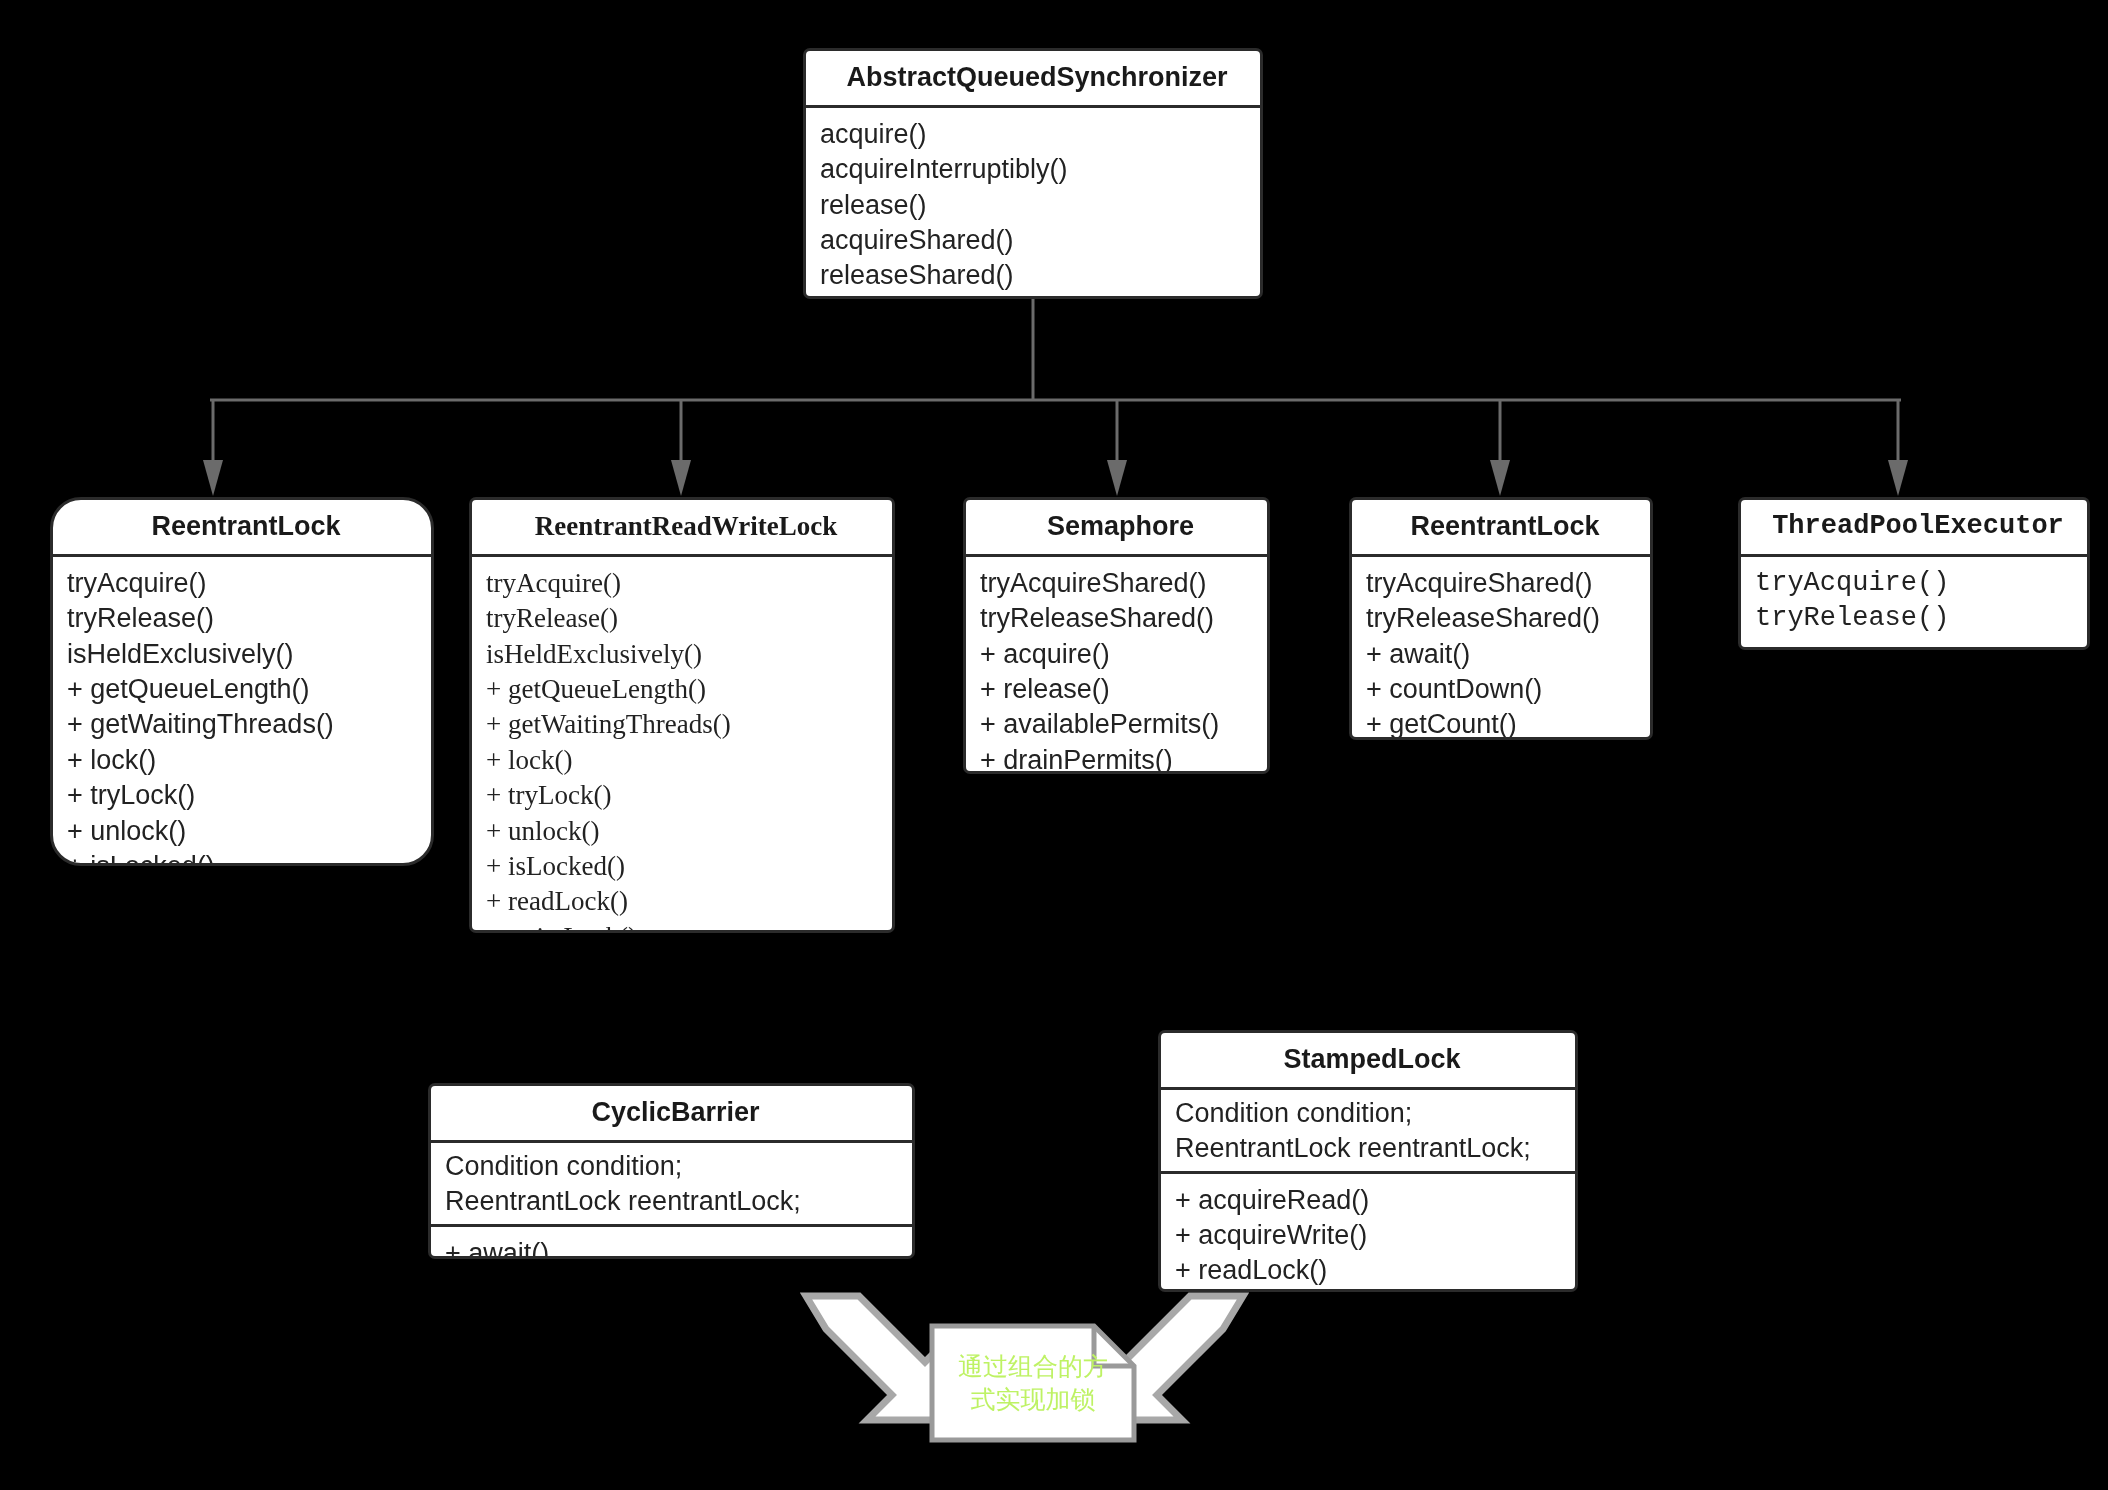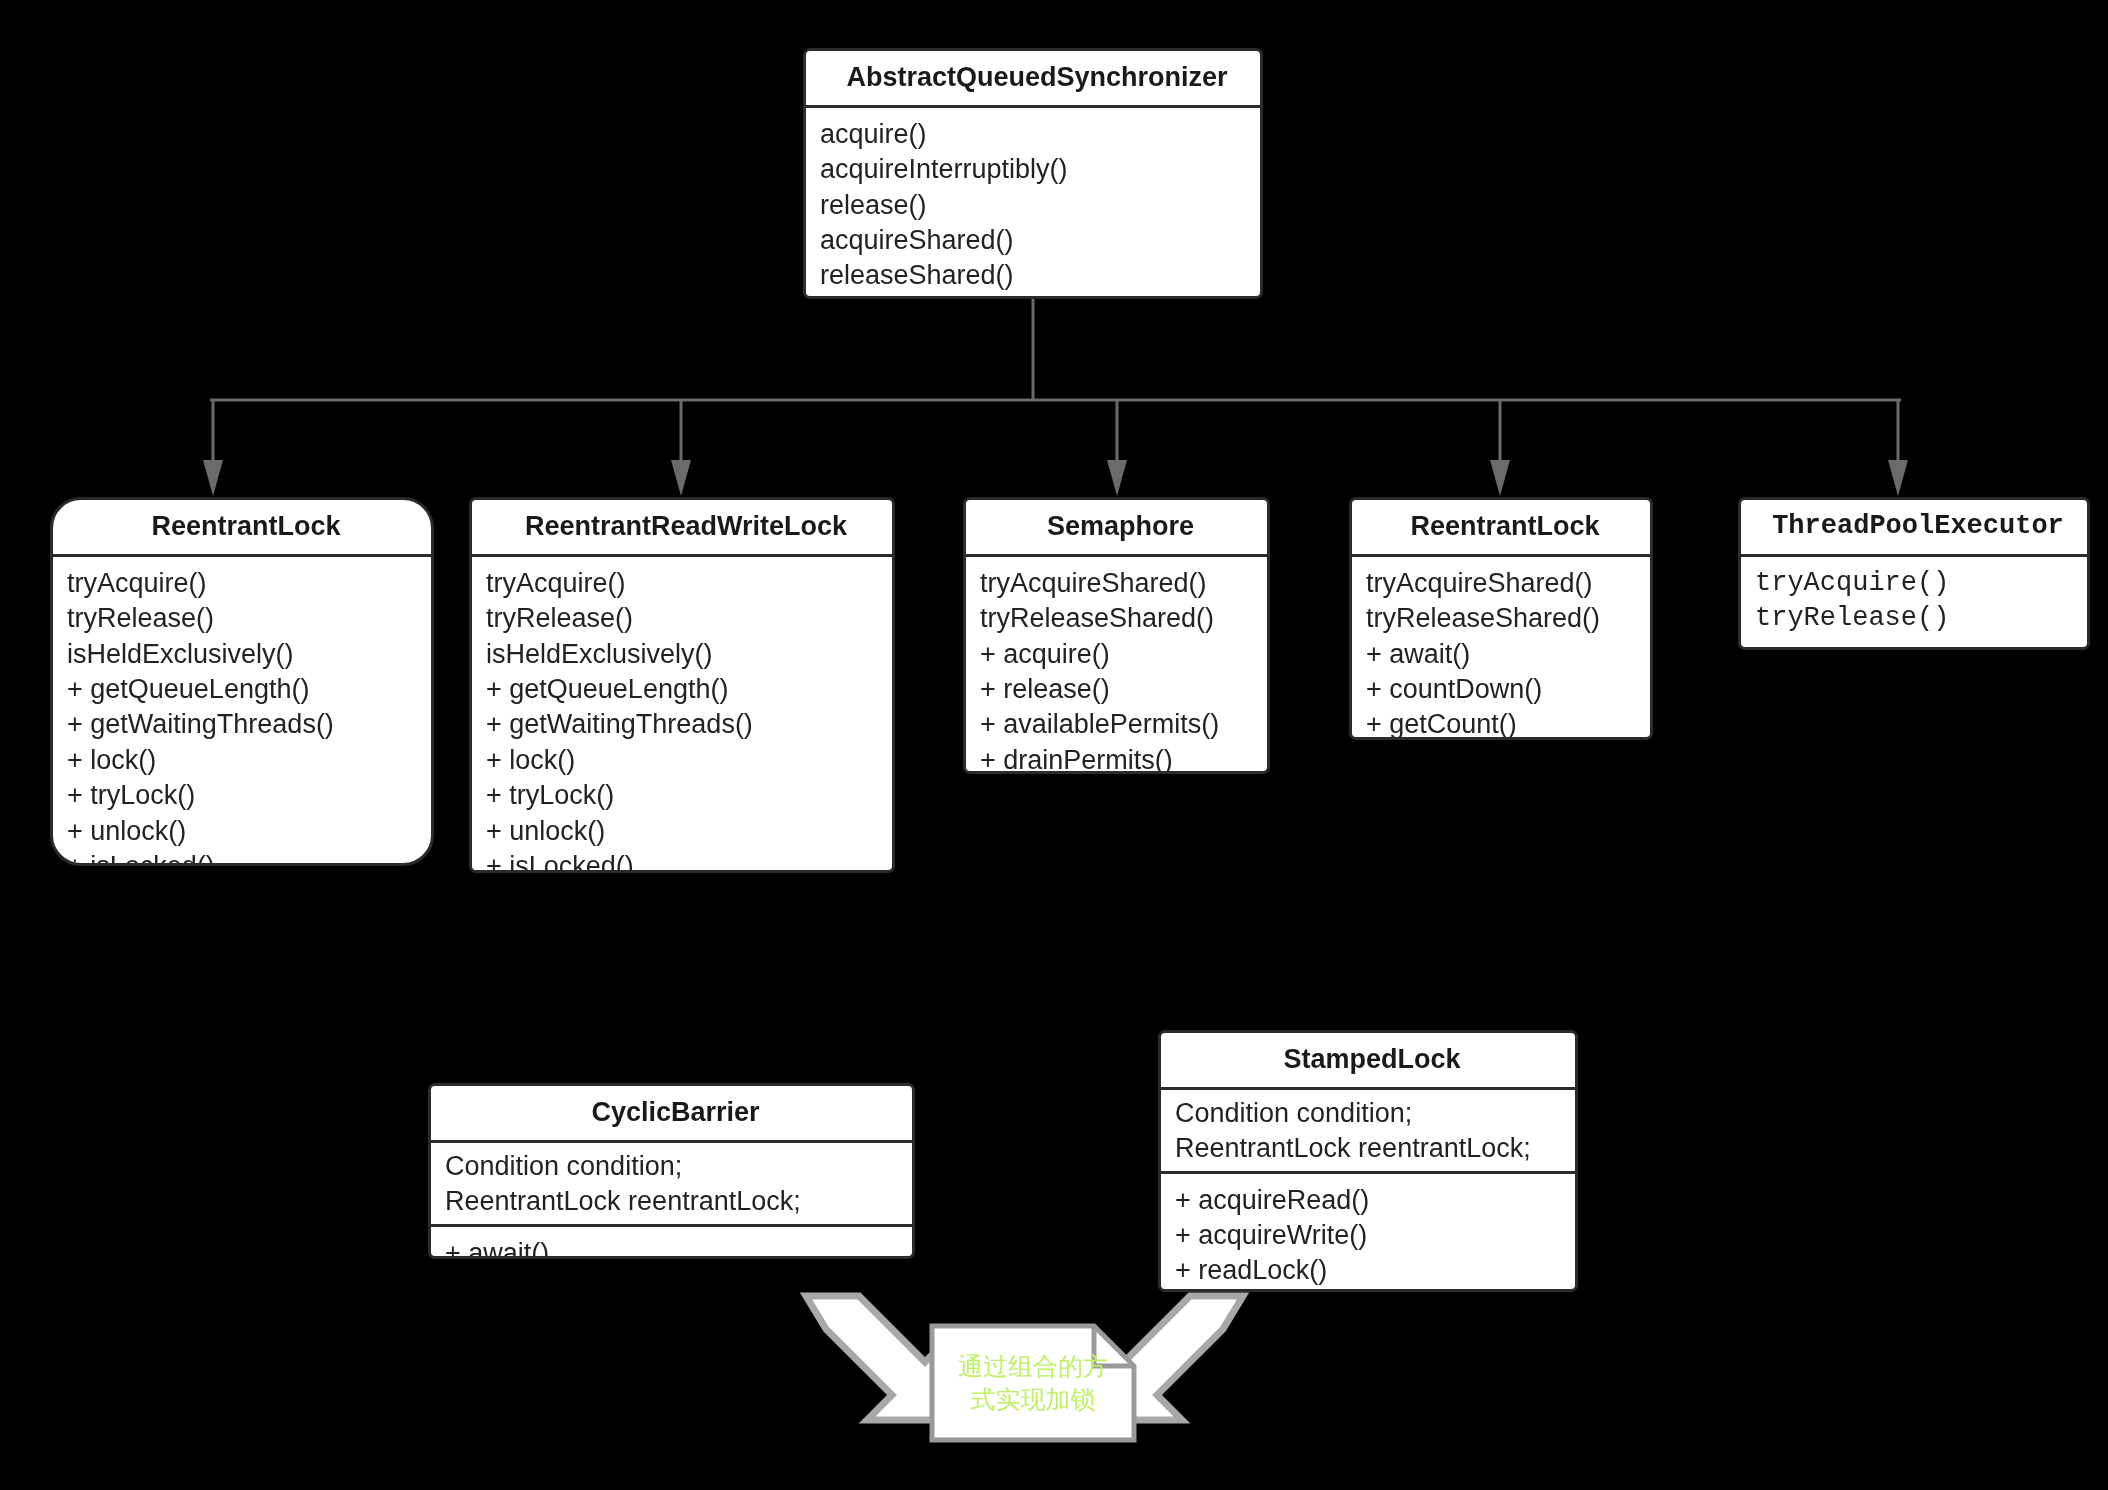--- a/index.html
+++ b/index.html
@@ -131,21 +131,21 @@
     <div class="uml-row">isHeldExclusively()</div>
     <div class="uml-row">+ getQueueLength()</div>
     <div class="uml-row">+ getWaitingThreads()</div>
     <div class="uml-row">+ lock()</div>
     <div class="uml-row">+ tryLock()</div>
     <div class="uml-row">+ unlock()</div>
     <div class="uml-row">+ isLocked()</div>
   </div>
 </div>
 
-<div class="uml-box" style="left:469px; top:497px; width:426px; height:376px;">
+<div class="uml-box" style="left:469px; top:497px; width:426px; height:436px;font-family:Liberation Serif, serif;">
   <div class="uml-title">ReentrantReadWriteLock</div>
   <div class="uml-compartment">
     <div class="uml-row">tryAcquire()</div>
     <div class="uml-row">tryRelease()</div>
     <div class="uml-row">isHeldExclusively()</div>
     <div class="uml-row">+ getQueueLength()</div>
     <div class="uml-row">+ getWaitingThreads()</div>
     <div class="uml-row">+ lock()</div>
     <div class="uml-row">+ tryLock()</div>
     <div class="uml-row">+ unlock()</div>

